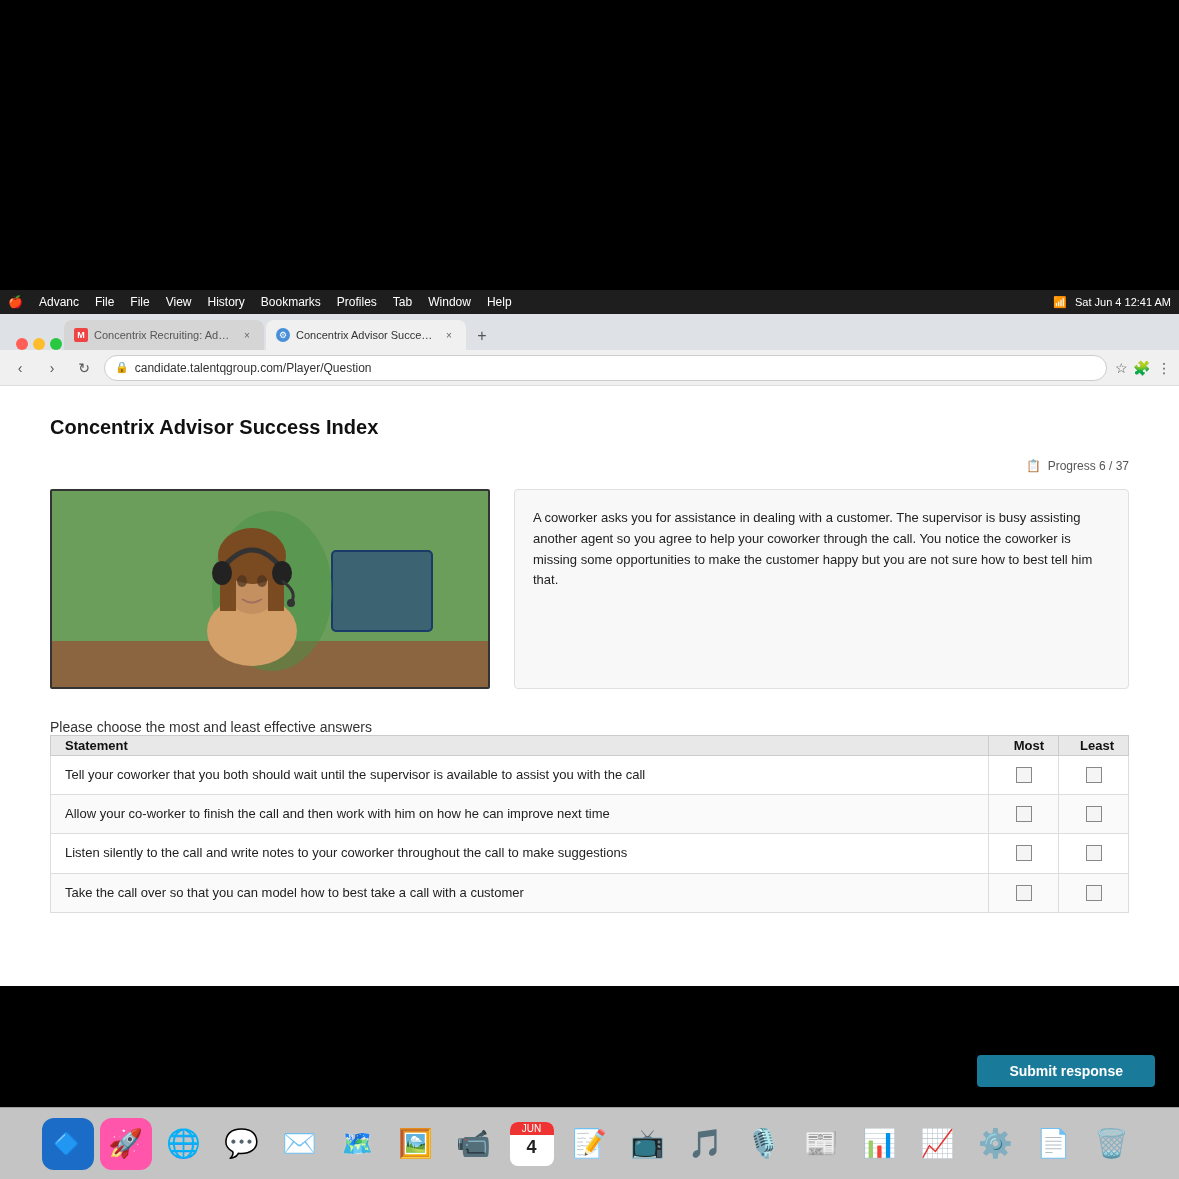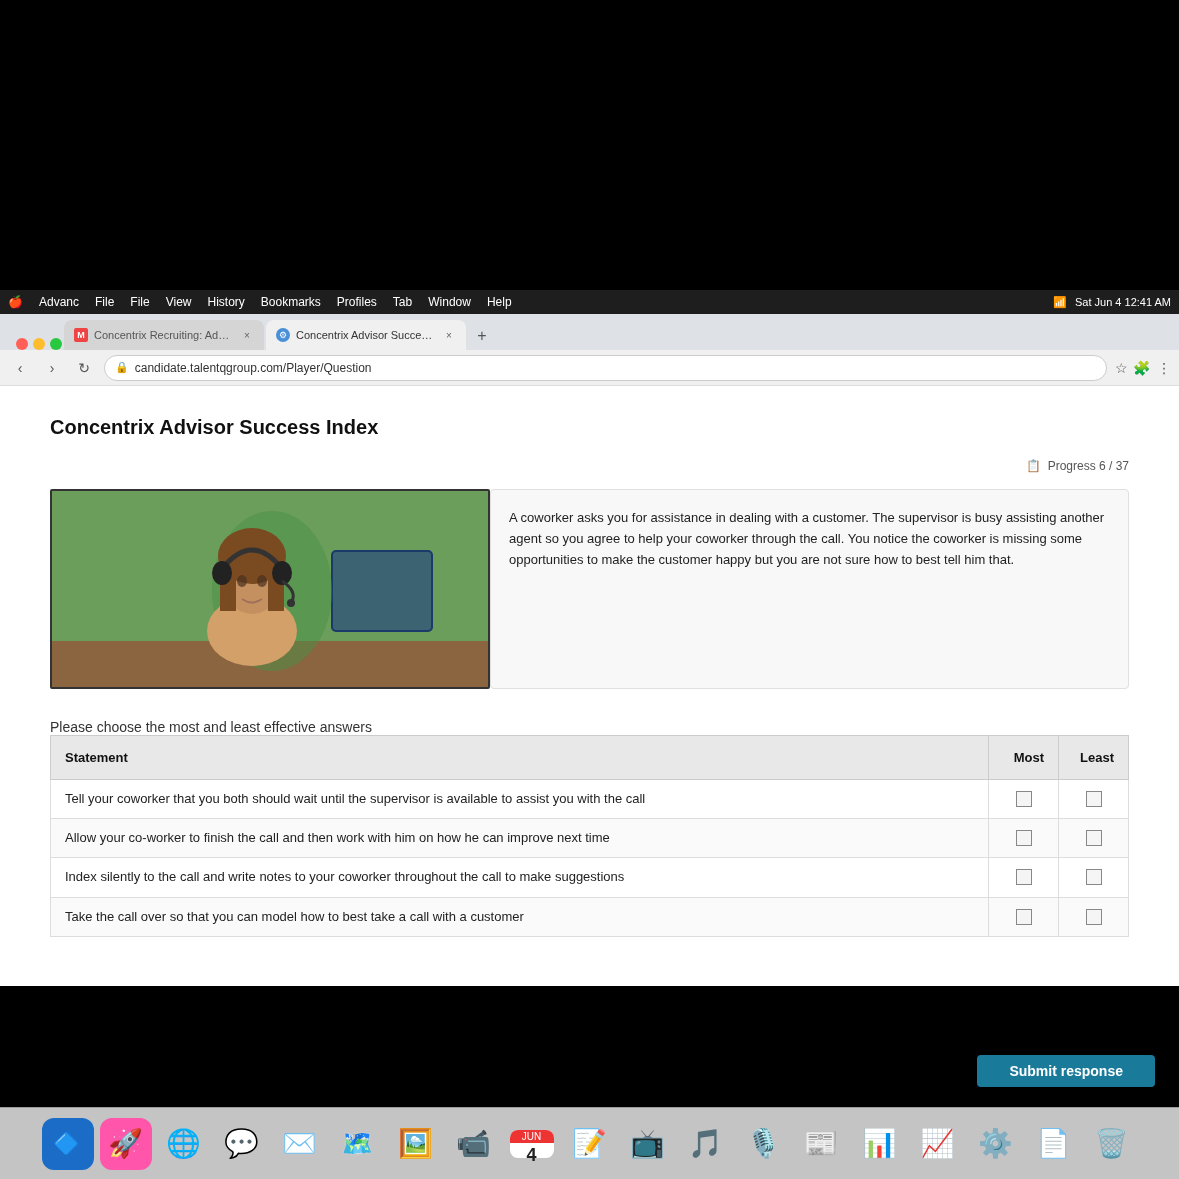--- a/index.html
+++ b/index.html
@@ -168,20 +168,21 @@
       color: #555;
       margin-bottom: 16px;
       display: flex;
       align-items: center;
       justify-content: flex-end;
       gap: 6px;
     }
 
     .scenario-area {
       display: flex;
+      gap: 24px;
       margin-bottom: 30px;
     }
     .scenario-image {
       width: 440px;
       height: 200px;
       background: linear-gradient(135deg, #a8c5a0 0%, #7ba870 30%, #4e8b4a 60%, #3a6b38 100%);
       border: 2px solid #333;
       border-radius: 2px;
       flex-shrink: 0;
       position: relative;
@@ -218,21 +219,21 @@
 
     
     .response-table {
       width: 100%;
       border-collapse: collapse;
       border: 1px solid #ccc;
       font-size: 13px;
     }
     .response-table th {
       background: #e8e8e8;
-      padding: 14px 14px;
+      padding: 2px 14px;
       text-align: left;
       font-weight: bold;
       border: 1px solid #ccc;
       color: #111;
     }
     .response-table th.center {
       text-align: right;
       width: 70px;
     }
     .response-table td {
@@ -464,21 +465,21 @@
           <div class="checkbox"></div>
         </div>
       </td>
       <td class="center">
         <div class="checkbox-cell">
           <div class="checkbox"></div>
         </div>
       </td>
     </tr>
           <tr>
-      <td>Index silently to the call and write notes to your coworker throughout the call to make suggestions</td>
+      <td>Listen silently to the call and write notes to your coworker throughout the call to make suggestions</td>
       <td class="center">
         <div class="checkbox-cell">
           <div class="checkbox"></div>
         </div>
       </td>
       <td class="center">
         <div class="checkbox-cell">
           <div class="checkbox"></div>
         </div>
       </td>
@@ -508,21 +509,21 @@
 <div class="dock-bar">
   <div class="dock-icon" style="background:#1a6cc7; color:#fff; font-size:22px;">🔷</div>
   <div class="dock-icon" style="background:linear-gradient(135deg,#f5a,#f5a);">🚀</div>
   <div class="dock-icon">🌐</div>
   <div class="dock-icon">💬</div>
   <div class="dock-icon">✉️</div>
   <div class="dock-icon">🗺️</div>
   <div class="dock-icon">🖼️</div>
   <div class="dock-icon">📹</div>
   <div class="dock-icon" style="font-size:20px;">
-    <div style="background:#fff;border-radius:8px;width:44px;height:28px;display:flex;flex-direction:column;align-items:center;">
+    <div style="background:#fff;border-radius:8px;width:44px;height:44px;display:flex;flex-direction:column;align-items:center;">
       <div style="background:#e33;color:#fff;width:100%;text-align:center;font-size:10px;border-radius:8px 8px 0 0;padding:1px;">JUN</div>
       <div style="font-size:18px;font-weight:bold;color:#222;line-height:1.4;">4</div>
     </div>
   </div>
   <div class="dock-icon">📝</div>
   <div class="dock-icon">📺</div>
   <div class="dock-icon">🎵</div>
   <div class="dock-icon">🎙️</div>
   <div class="dock-icon">📰</div>
   <div class="dock-icon">📊</div>

